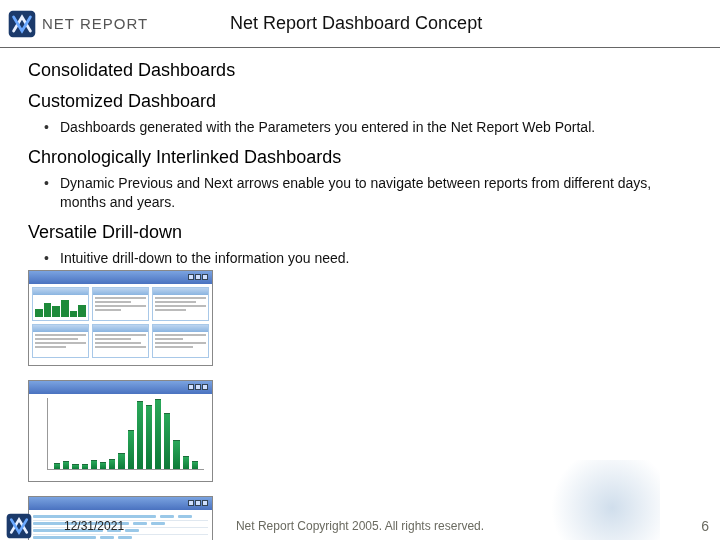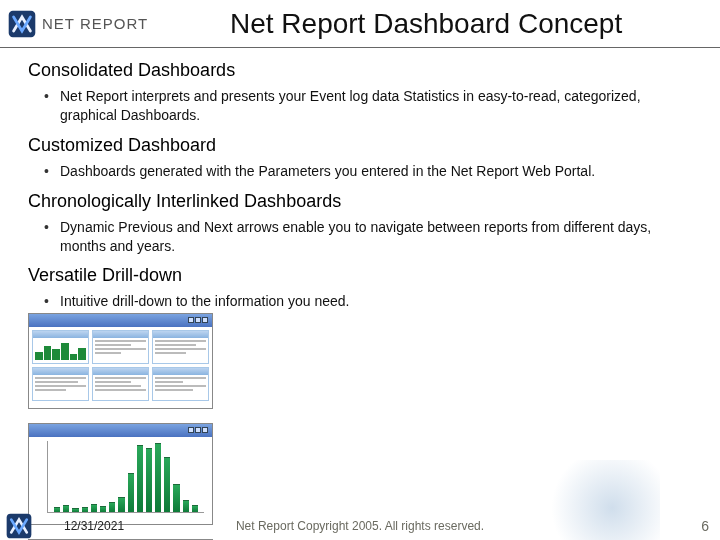--- a/index.html
+++ b/index.html
@@ -29,21 +29,21 @@
     margin-right: 6px;
   }
   .logo-mark svg { width: 100%; height: 100%; }
   .logo-text {
     font-size: 15px;
     font-weight: 500;
     letter-spacing: 1px;
     color: #555;
   }
   .title {
-    font-size: 28px;
+    font-size: 18px;
     color: #111;
     flex: 1;
     text-align: left;
     padding-left: 30px;
   }
   .content {
     display: flex;
     padding: 12px 8px 0 28px;
     flex-direction: column;
   }
@@ -202,23 +202,20 @@
       </svg>
     </div>
     <span class="logo-text">NET REPORT</span>
   </div>
   <div class="title">Net Report Dashboard Concept</div>
 </div>
 
 <div class="content">
   <div class="left">
     <h2>Consolidated Dashboards</h2>
-    <ul>
-      <li>Net Report interprets and presents your Event log data Statistics in easy-to-read, categorized, graphical Dashboards.</li>
-    </ul>
 
     <h2>Customized Dashboard</h2>
     <ul>
       <li>Dashboards generated with the Parameters you entered in the Net Report Web Portal.</li>
     </ul>
 
     <h2>Chronologically Interlinked Dashboards</h2>
     <ul>
       <li>Dynamic Previous and Next arrows enable you to navigate between reports from different days, months and years.</li>
     </ul>

